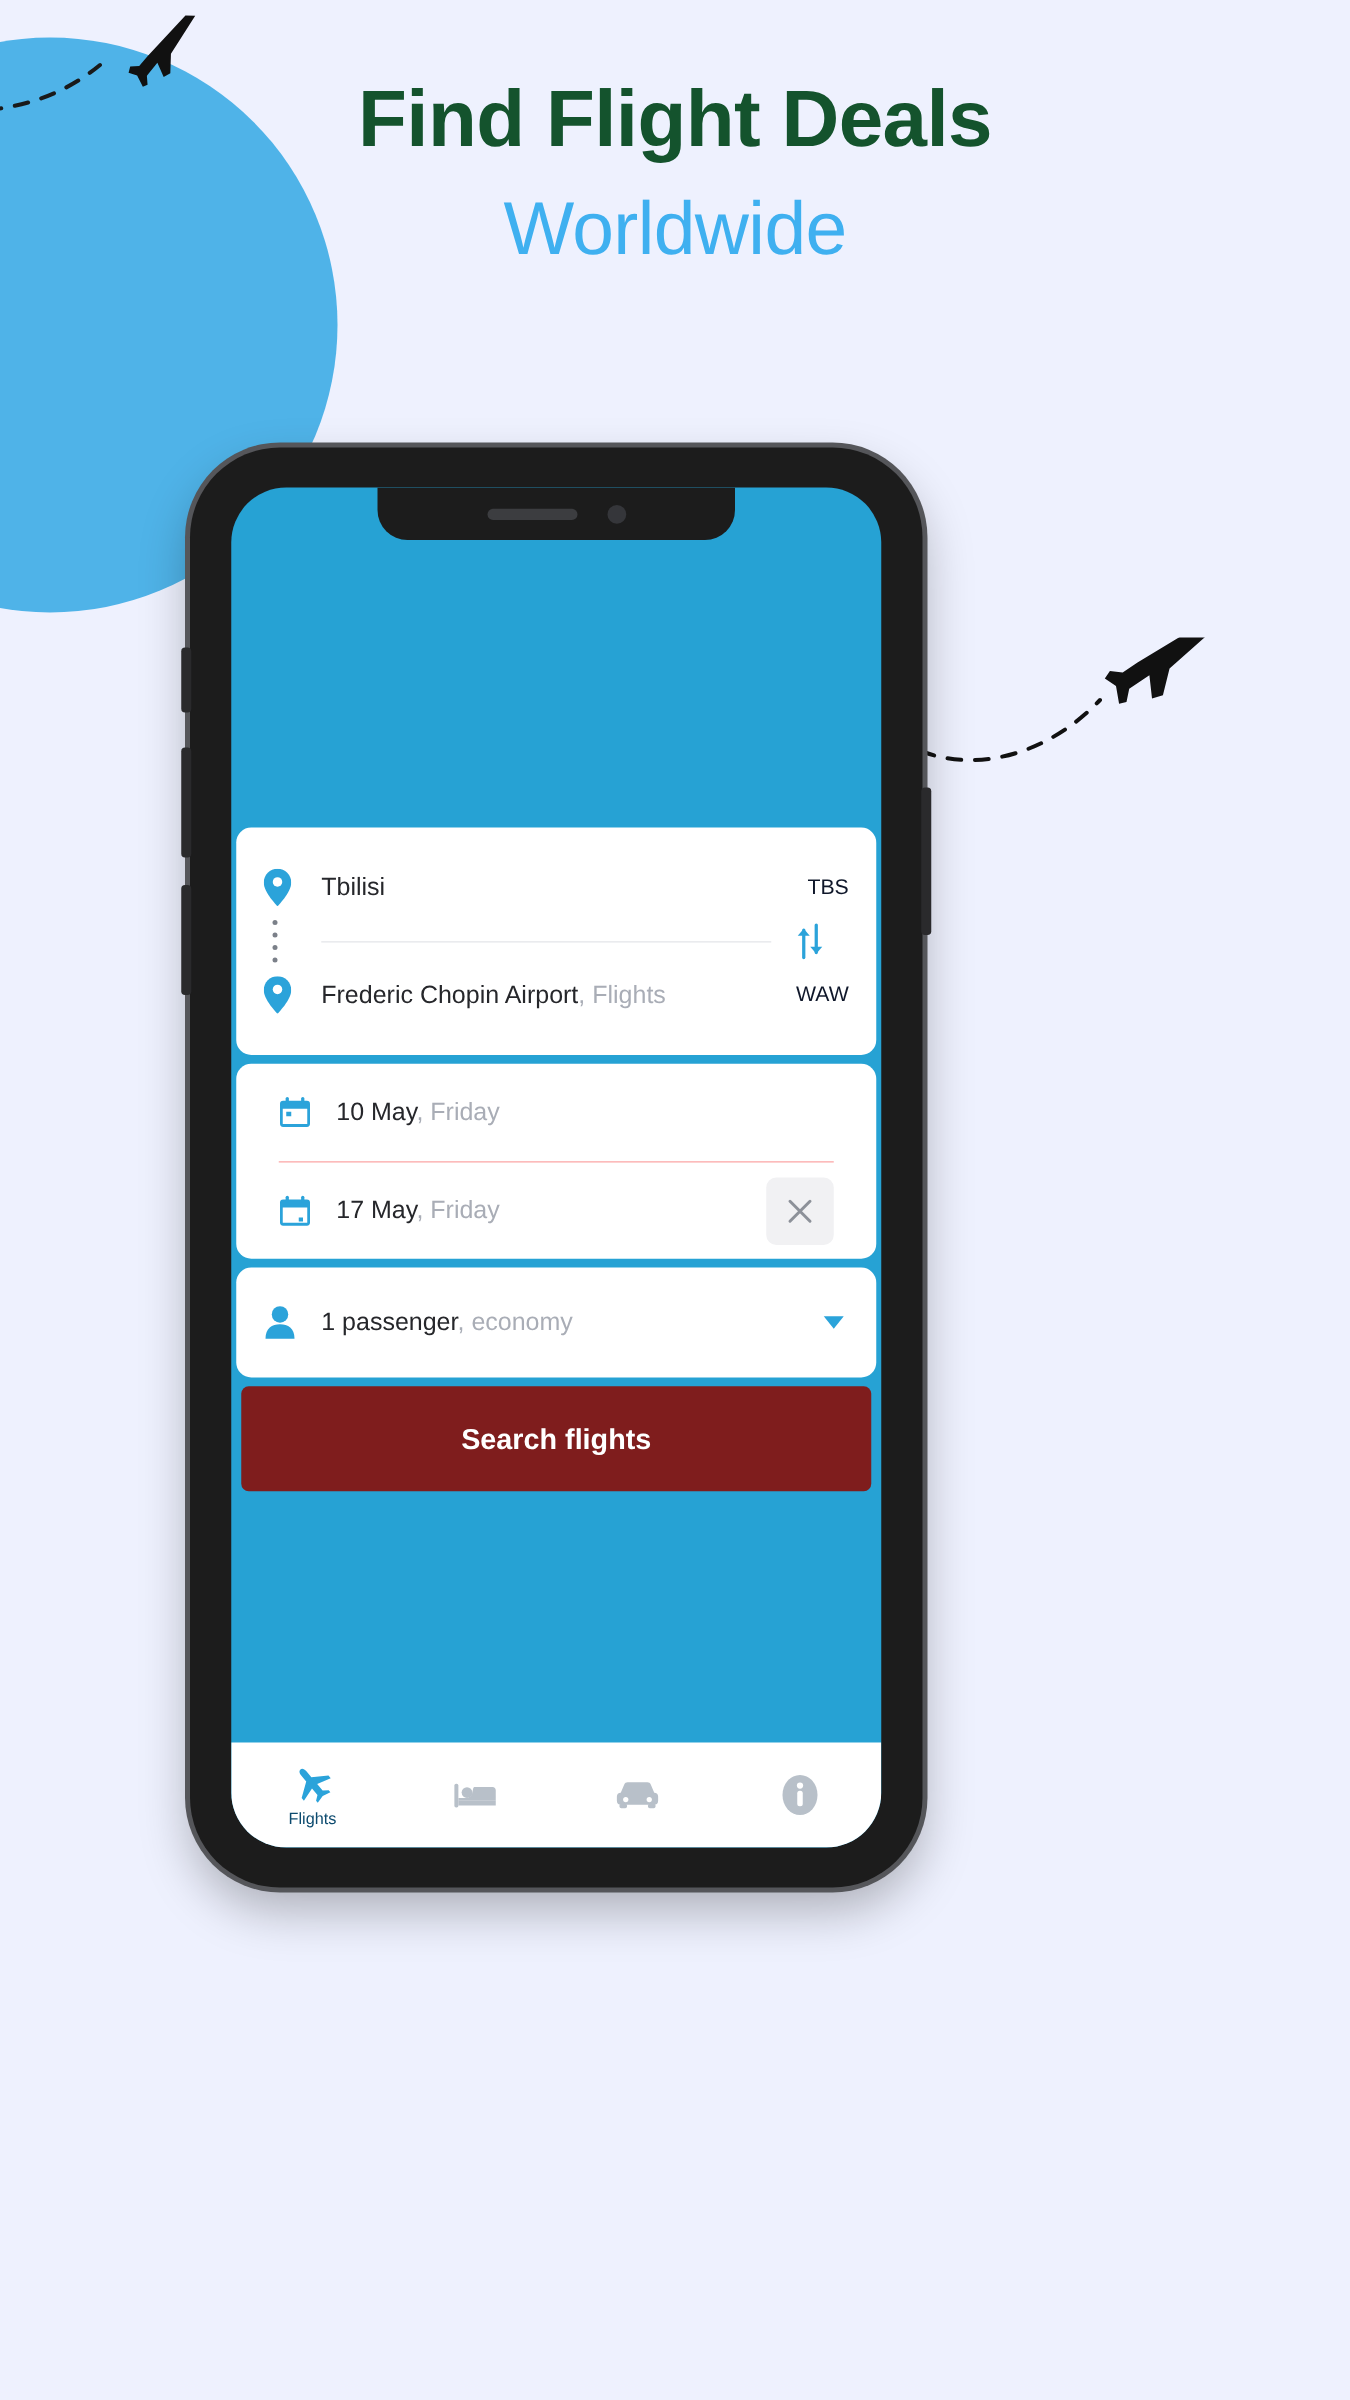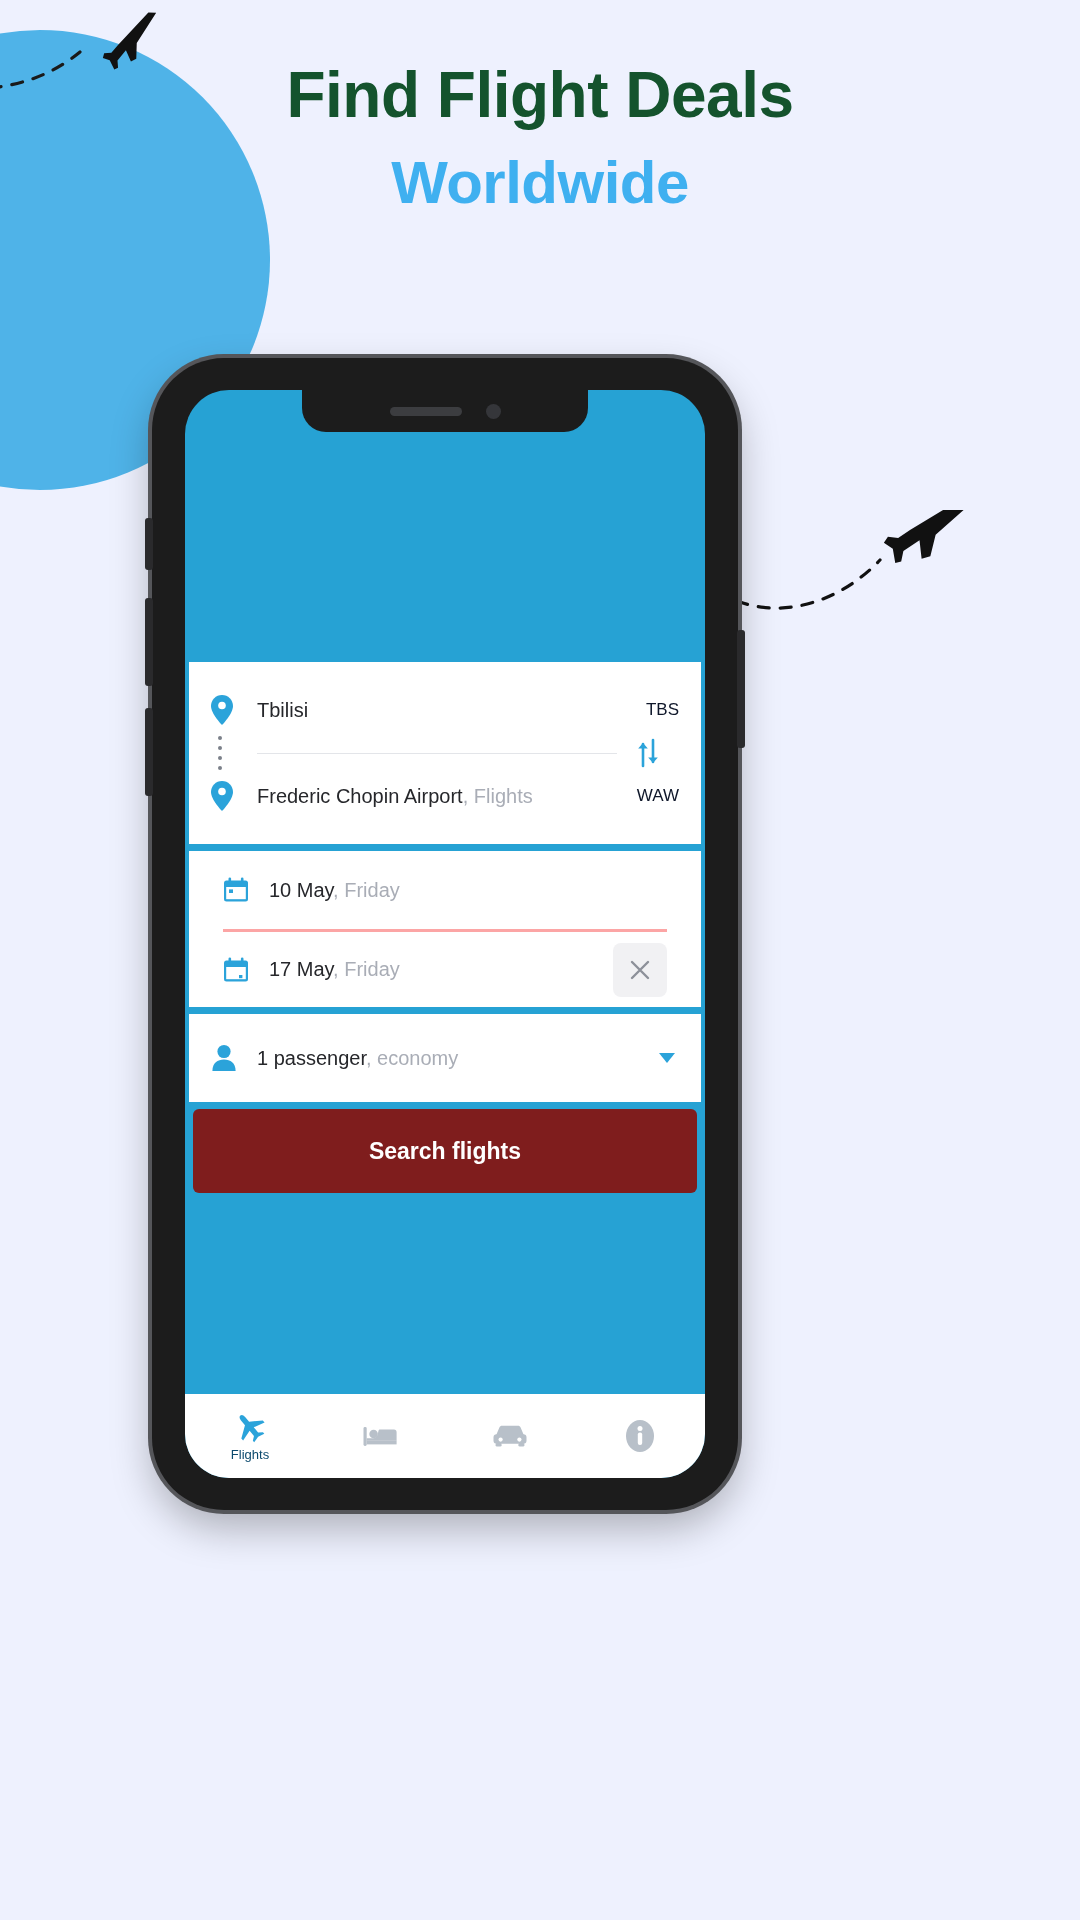--- a/index.html
+++ b/index.html
@@ -55,21 +55,21 @@
   .headline-main {
     font-size: 64px;
     font-weight: bold;
     color: #14532d;
     letter-spacing: -0.5px;
     line-height: 1.05;
   }
 
   .headline-sub {
     font-size: 60px;
-    font-weight: bold;
+    font-weight: normal;
     color: #3fb0f0;
     letter-spacing: -0.5px;
     margin-top: 22px;
     line-height: 1.05;
   }
 
   
   .phone {
     position: absolute;
     left: 152px;
@@ -144,21 +144,21 @@
   }
 
   .screen-top-space { height: 272px; flex: none; }
 
   .cards {
     padding: 0 4px;
   }
 
   .card {
     background: #ffffff;
-    border-radius: 0;
+    border-radius: 12px;
     margin-bottom: 7px;
     padding: 0 24px;
   }
 
   
   .route-card { position: relative; padding: 22px 22px 22px 22px; }
 
   .route-row {
     display: flex;
     align-items: center;
@@ -224,21 +224,21 @@
   }
 
   
   .date-card { padding: 0 34px; }
   .date-row {
     display: flex;
     align-items: center;
     height: 78px;
     position: relative;
   }
-  .date-row + .date-row { border-top: 3px solid #fca5a5; }
+  .date-row + .date-row { border-top: 1px solid #fca5a5; }
   .icon-col {
     width: 46px;
     flex: none;
     display: flex;
     align-items: center;
   }
   .date-text {
     flex: 1;
     font-size: 20px;
     color: #26272b;

